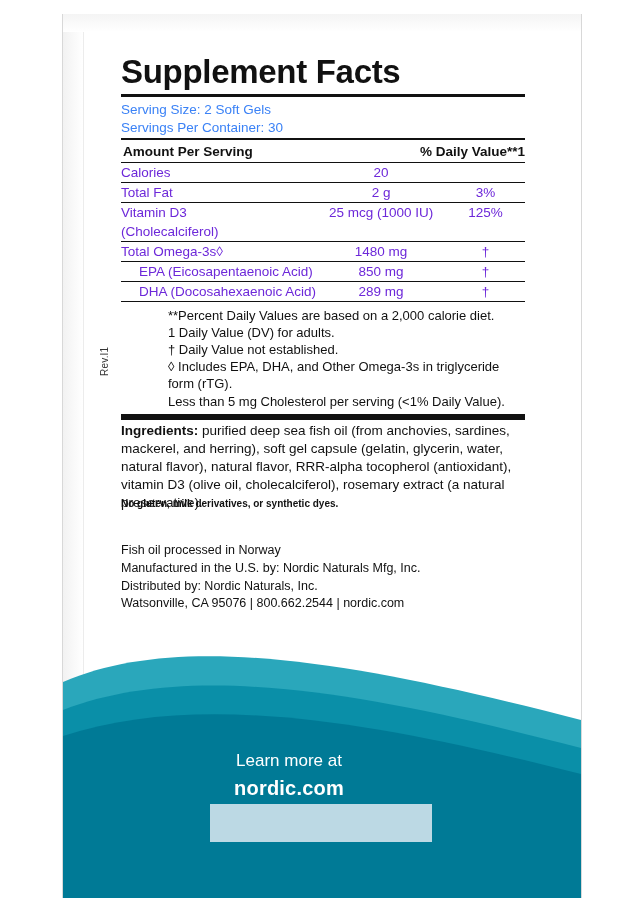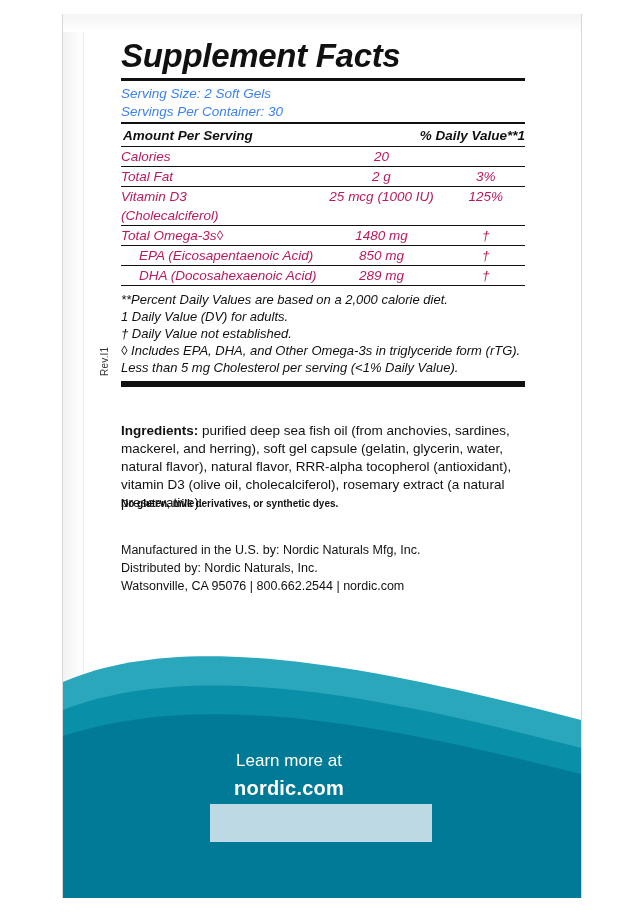--- a/index.html
+++ b/index.html
@@ -69,23 +69,22 @@
     transform: rotate(-90deg);
     transform-origin: left top;
     letter-spacing: 0.2px;
     white-space: nowrap;
   }
 
   
   .facts {
     position: absolute;
     left: 58px;
-    top: 24px;
+    top: 40px;
     width: 404px;
-    font-style: italic;
   }
   .facts-title {
     font-size: 33px;
     font-weight: bold;
     letter-spacing: -0.3px;
     line-height: 1.1;
     margin: 0 0 4px 0;
     color: #111;
   }
   .rule-thick {
@@ -111,21 +110,21 @@
     align-items: baseline;
     font-size: 13.5px;
     font-weight: bold;
     padding: 2px 0 3px 2px;
     color: #111;
   }
   table.nutri {
     width: 100%;
     border-collapse: collapse;
     font-size: 13.5px;
-    color: #be185d;
+    color: #6d28d9;
   }
   table.nutri td {
     padding: 2px 0 2px 0;
     vertical-align: top;
     border-bottom: 1px solid #111;
   }
   table.nutri tr.noline td {
     border-bottom: none;
   }
   td.name {
@@ -147,20 +146,21 @@
   }
   .subname {
     padding-left: 16px;
     font-size: 13.5px;
   }
   .footnotes {
     font-size: 13px;
     line-height: 1.32;
     color: #111;
     padding-top: 5px;
+    margin-left: 47px;
   }
   .panel-border {
     border-top: 6px solid #111;
     margin-top: 4px;
   }
 
   
   .ingredients {
     position: absolute;
     left: 58px;
@@ -302,20 +302,21 @@
       <div class="panel-border"></div>
     </div>
 
     <div class="ingredients">
       <b>Ingredients:</b><span> purified deep sea fish oil (from anchovies, sardines, mackerel, and herring), soft gel capsule (gelatin, glycerin, water, natural flavor), natural flavor, RRR-alpha tocopherol (antioxidant), vitamin D3 (olive oil, cholecalciferol), rosemary extract (a natural preservative).</span>
     </div>
 
     <div class="nogluten">No gluten, milk derivatives, or synthetic dyes.</div>
 
     <div class="mfg">
+      <div>Fish oil processed in Norway</div>
       <div>Manufactured in the U.S. by: Nordic Naturals Mfg, Inc.</div>
       <div>Distributed by: Nordic Naturals, Inc.</div>
       <div>Watsonville, CA 95076  |  800.662.2544  |  nordic.com</div>
     </div>
 
     <div class="teal-wrap">
       <svg width="518" height="274" viewBox="0 0 518 274">
         <path d="M0,58 C120,6 300,40 518,96 L518,274 L0,274 Z" fill="#2aa7bb"></path>
         <path d="M0,86 C130,36 310,70 518,124 L518,274 L0,274 Z" fill="#0a8fa8"></path>
         <path d="M0,112 C140,66 320,100 518,150 L518,274 L0,274 Z" fill="#007a96"></path>

